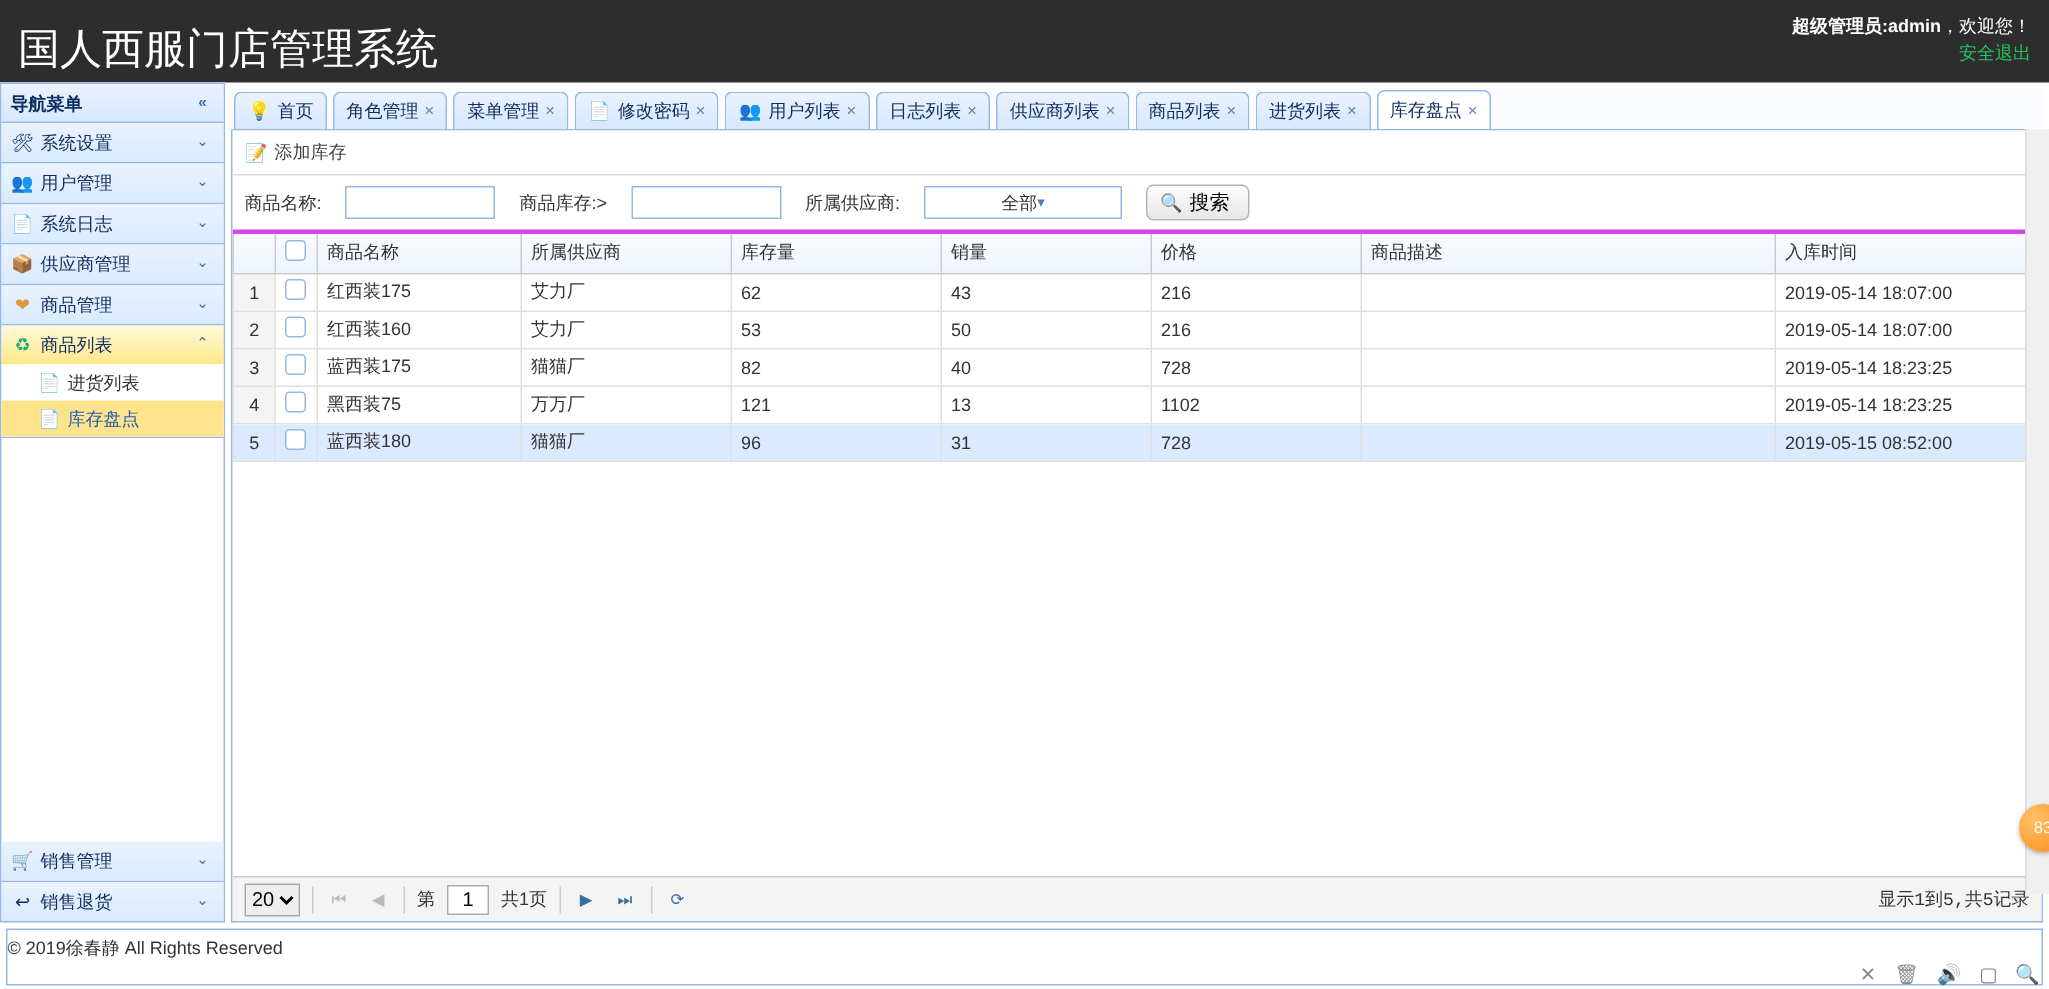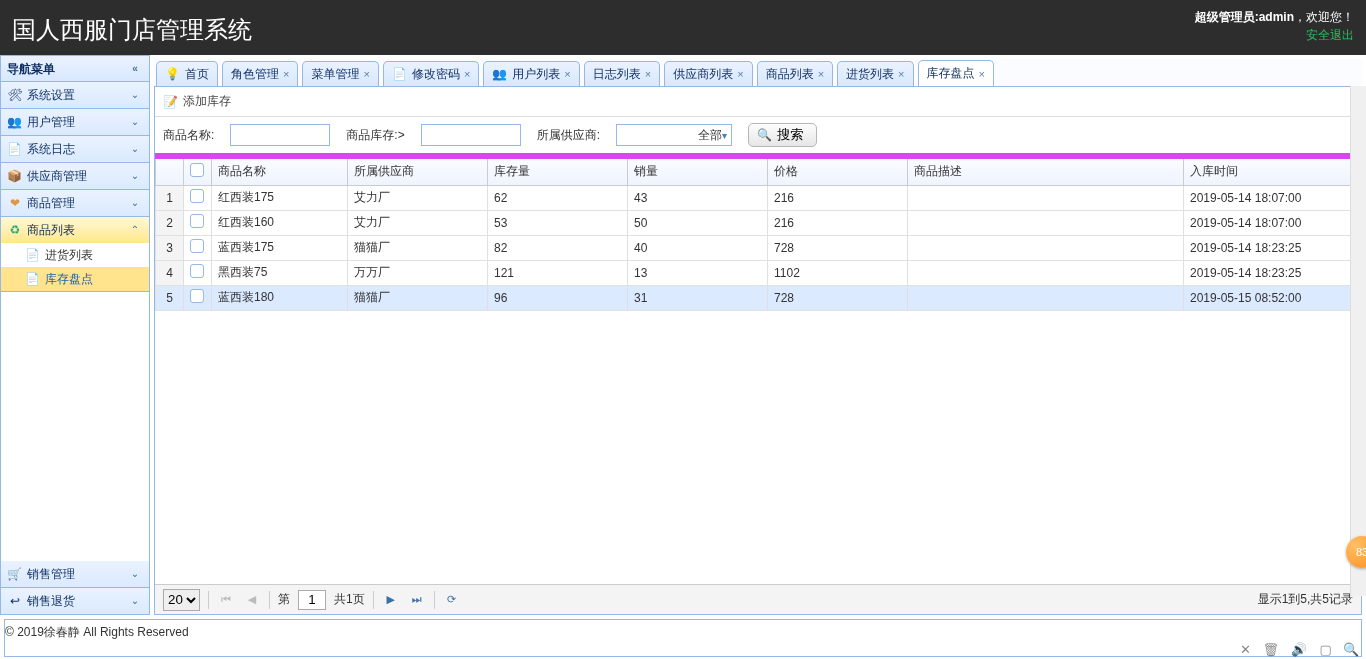--- a/index.html
+++ b/index.html
@@ -1,20 +1,20 @@
 <!DOCTYPE html>
 <html><head>
 <meta charset="utf-8">
 <style>
 * { box-sizing: border-box; margin: 0; padding: 0; }
 body { font-family: "Microsoft YaHei", Arial, sans-serif; font-size: 12px; color: #333; background: #fff; overflow: hidden; width: 1366px; height: 659px; position: relative; }
 
 
 .header { background: #2d2d2d; color: #fff; height: 55px; display: flex; justify-content: space-between; align-items: flex-start; padding: 8px 12px 0 12px; }
-.header-title { font-size: 24px; font-weight: normal; margin-top: 6px; }
+.header-title { font-size: 28px; font-weight: normal; margin-top: 6px; }
 .header-right { text-align: right; font-size: 12px; line-height: 18px; margin-left: 23px; }
 .header-right a { color: #22c55e; text-decoration: none; }
 
 
 .body-wrap { display: flex; height: 560px; }
 
 
 .sidebar { width: 150px; border: 1px solid #95b8e7; background: #fff; display: flex; flex-direction: column; }
 .panel-header { background: linear-gradient(#eaf2ff, #d8e8ff); border-bottom: 1px solid #95b8e7; height: 26px; line-height: 26px; padding: 0 6px; font-weight: bold; color: #0e2d5f; display: flex; justify-content: space-between; align-items: center; }
 .collapse-icon { width: 16px; height: 16px; display: inline-flex; align-items: center; justify-content: center; color: #3b6ea5; font-size: 10px; cursor: pointer; }
@@ -38,45 +38,45 @@
 .tabs { height: 28px; border-bottom: 1px solid #95b8e7; display: flex; align-items: flex-end; gap: 4px; padding-left: 2px; background: #fafcff; }
 .tab { height: 25px; border: 1px solid #95b8e7; border-bottom: none; border-radius: 5px 5px 0 0; background: linear-gradient(#eaf2ff,#d8e8ff); padding: 0 8px; display: flex; align-items: center; gap: 4px; font-size: 12px; color: #0e2d5f; cursor: pointer; position: relative; }
 .tab.active { background: #fff; height: 26px; }
 .tab .close { color: #5a7fb0; font-size: 11px; cursor: pointer; }
 
 
 .content { flex: 1; border: 1px solid #95b8e7; border-top: none; background: #fff; display: flex; flex-direction: column; overflow: hidden; }
 .toolbar { border-bottom: 1px solid #ddd; padding: 6px 8px; display: flex; align-items: center; gap: 6px; }
 .link-btn { display: inline-flex; align-items: center; gap: 4px; color: #444; text-decoration: none; cursor: pointer; }
 
-.searchbar { padding: 6px 8px; border-bottom: 6px solid #d946ef; display: flex; align-items: center; gap: 16px; flex-wrap: wrap; }
+.searchbar { padding: 6px 8px; border-bottom: 3px solid #d946ef; display: flex; align-items: center; gap: 16px; flex-wrap: wrap; }
 .searchbar label { white-space: nowrap; }
 .txt { border: 1px solid #95b8e7; height: 22px; padding: 0 4px; font-size: 12px; }
 .txt.w100 { width: 100px; }
-.combo { border: 1px solid #95b8e7; height: 22px; width: 116px; display: inline-flex; align-items: center; justify-content: flex-end; padding: 0 4px; background: #fff; cursor: pointer; }
+.combo { border: 1px solid #95b8e7; height: 22px; width: 132px; display: inline-flex; align-items: center; justify-content: center; padding: 0 4px; background: #fff; cursor: pointer; }
 .combo .arrow { color: #4a7dc0; font-size: 10px; }
 .search-btn { height: 24px; border: 1px solid #b6b6b6; border-radius: 5px; background: linear-gradient(#fdfdfd,#e6e6e6); padding: 0 12px 0 8px; display: inline-flex; align-items: center; gap: 4px; cursor: pointer; }
 
 
 .grid-wrap { flex: 1; overflow: auto; }
 table.grid { border-collapse: collapse; width: 100%; table-layout: fixed; }
 table.grid th { background: linear-gradient(#f9fbff,#eef4ff); border: 1px solid #ccc; border-top: none; height: 26px; text-align: left; padding: 0 6px; font-weight: normal; color: #333; }
 table.grid td { border: 1px solid #e0e0e0; height: 25px; padding: 0 6px; white-space: nowrap; overflow: hidden; }
 table.grid tr.selected td { background: #dceaff; }
 .rownum { text-align: center; background: #f4f4f4; }
 .chk { width: 14px; height: 14px; border: 1px solid #95b8e7; border-radius: 3px; display: inline-block; background: #fff; }
 
 
 .pager { height: 30px; border-top: 1px solid #ccc; background: #f4f4f4; display: flex; align-items: center; padding: 0 8px; gap: 8px; }
 .pager select { height: 22px; border: 1px solid #aaa; }
 .pager .sep { width: 1px; height: 18px; background: #ccc; }
 .pg-btn { width: 18px; height: 18px; display: inline-flex; align-items: center; justify-content: center; color: #3b6ea5; cursor: pointer; font-size: 11px; }
 .pg-btn.disabled { color: #bbb; cursor: default; }
 .pager input { width: 28px; height: 20px; text-align: center; border: 1px solid #aaa; }
-.pager .info { margin-left: auto; }
+.pager .info { margin-left: auto; font-family: Liberation Mono, monospace; }
 
 
 .footer { height: 38px; border: 1px solid #95b8e7; margin: 4px; text-align: left; line-height: 24px; background: #fff; }
 
 
 .right-scroll { position: absolute; right: 0; top: 86px; width: 16px; height: 510px; background: #f0f0f0; border-left: 1px solid #ddd; }
 
 
 .bubble { position: absolute; right: -12px; top: 536px; width: 32px; height: 32px; border-radius: 50%; background: radial-gradient(circle at 30% 30%, #ffc067, #ff8c1a); color: #fff; font-size: 11px; display: flex; align-items: center; justify-content: center; box-shadow: 0 1px 3px rgba(0,0,0,.3); }
 

